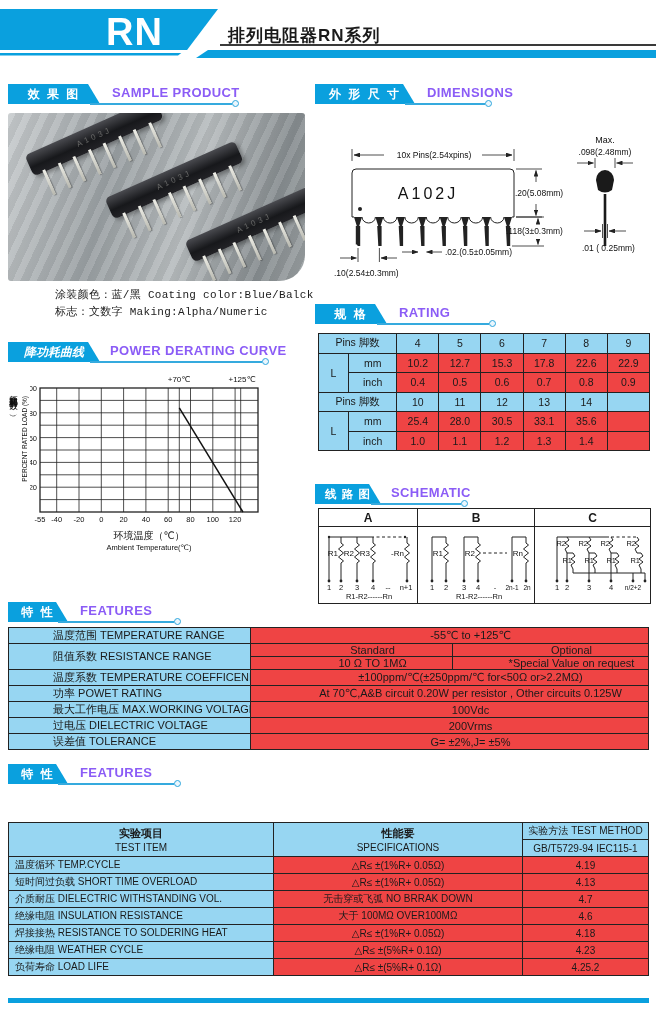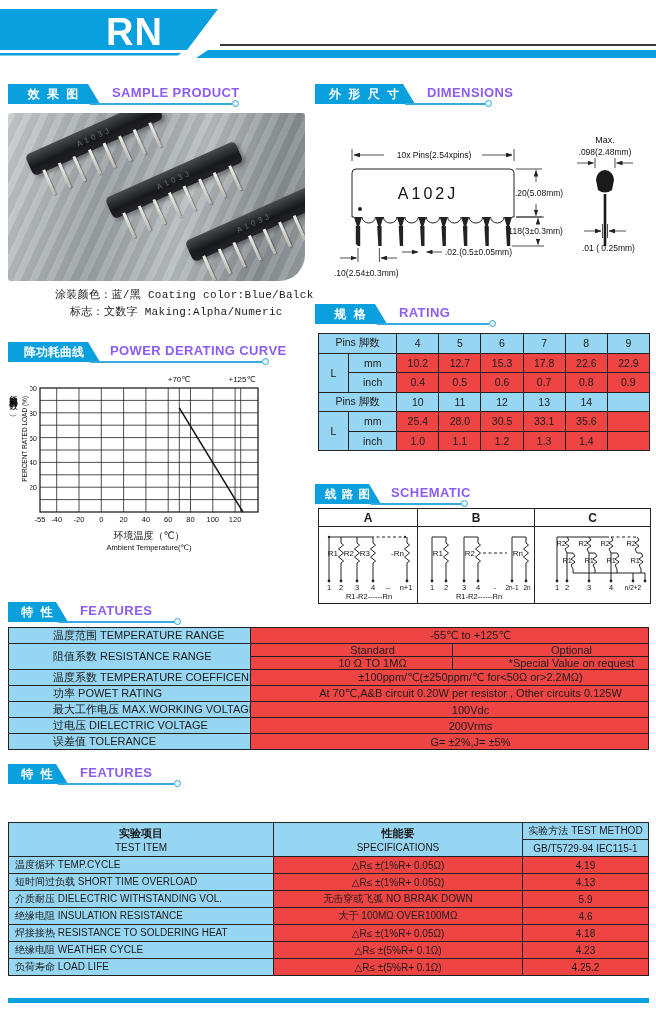--- a/index.html
+++ b/index.html
@@ -75,20 +75,21 @@
   .thin{stroke:#222;stroke-width:.8;fill:none;}
   .dash{stroke-dasharray:3,2.5;}
 </style>
 </head>
 <body>
 
 <div class="page">
 
   <div class="banner-block"></div>
   <div class="banner-code">RN</div>
+  <div class="banner-title">排列电阻器RN系列</div>
   <div class="banner-underline"></div>
   <div class="banner-band"></div>
   <div class="banner-thinline"></div>
 
   <div class="sec" style="left:8px;top:84px;">
     <div class="box" style="width:92px;">效 果 图</div>
     <div class="en" style="left:104px;">SAMPLE PRODUCT</div>
     <div class="line" style="left:82px;width:142px;"></div>
     <div class="dot" style="left:224px;"></div>
   </div>
@@ -101,21 +102,21 @@
   </div>
 
   <div class="sec" style="left:315px;top:304px;">
     <div class="box" style="width:72px;">规 格</div>
     <div class="en" style="left:84px;">RATING</div>
     <div class="line" style="left:62px;width:112px;"></div>
     <div class="dot" style="left:174px;"></div>
   </div>
 
   <div class="sec" style="left:8px;top:342px;">
-    <div class="box" style="width:92px;letter-spacing:0;">降功耗曲线</div>
+    <div class="box" style="width:92px;letter-spacing:0;font-style:italic;">降功耗曲线</div>
     <div class="en" style="left:102px;">POWER DERATING CURVE</div>
     <div class="line" style="left:82px;width:172px;"></div>
     <div class="dot" style="left:254px;"></div>
   </div>
 
   <div class="sec" style="left:315px;top:484px;">
     <div class="box" style="width:66px;font-size:11.5px;letter-spacing:1px;">线 路 图</div>
     <div class="en" style="left:76px;">SCHEMATIC</div>
     <div class="line" style="left:56px;width:90px;"></div>
     <div class="dot" style="left:146px;"></div>
@@ -170,21 +171,21 @@
       <span class="pin" style="left:10px;"></span>
         <span class="pin" style="left:26.5px;"></span>
         <span class="pin" style="left:43px;"></span>
         <span class="pin" style="left:59.5px;"></span>
         <span class="pin" style="left:76px;"></span>
         <span class="pin" style="left:92.5px;"></span>
         <span class="pin" style="left:109px;"></span>
     </div>
   </div>
   <div class="caption" style="left:55px;top:287px;">涂装颜色：蓝/黑 Coating color:Blue/Balck</div>
-  <div class="caption" style="left:70px;top:304px;">标志：文数字 Making:Alpha/Numeric</div>
+  <div class="caption" style="left:55px;top:304px;">标志：文数字 Making:Alpha/Numeric</div>
 
   <svg class="abs" style="left:328px;top:112px;" width="328" height="178" viewBox="0 0 328 178">
     <defs>
       <marker id="ar" markerWidth="8" markerHeight="6" refX="7.5" refY="3" orient="auto">
         <path d="M0,0 L8,3 L0,6 Z" fill="#222"></path>
       </marker>
     </defs>
 
     <g>
       <path class="sline" d="M24,105 V61 Q24,57 28,57 H182 Q186,57 186,61 V105"></path>
@@ -569,21 +570,21 @@
       <td>4.19</td>
     </tr>
     <tr>
       <td class="hd lal">短时间过负载 SHORT TIME OVERLOAD</td>
       <td>△R≤ ±(1%R+ 0.05Ω)</td>
       <td>4.13</td>
     </tr>
     <tr>
       <td class="hd lal">介质耐压 DIELECTRIC WITHSTANDING VOL.</td>
       <td>无击穿或飞弧 NO BRRAK DOWN</td>
-      <td>5.9</td>
+      <td>4.7</td>
     </tr>
     <tr>
       <td class="hd lal">绝缘电阻 INSULATION RESISTANCE</td>
       <td>大于 100MΩ OVER100MΩ</td>
       <td>4.6</td>
     </tr>
     <tr>
       <td class="hd lal">焊接接热 RESISTANCE TO SOLDERING HEAT</td>
       <td>△R≤ ±(1%R+ 0.05Ω)</td>
       <td>4.18</td>

